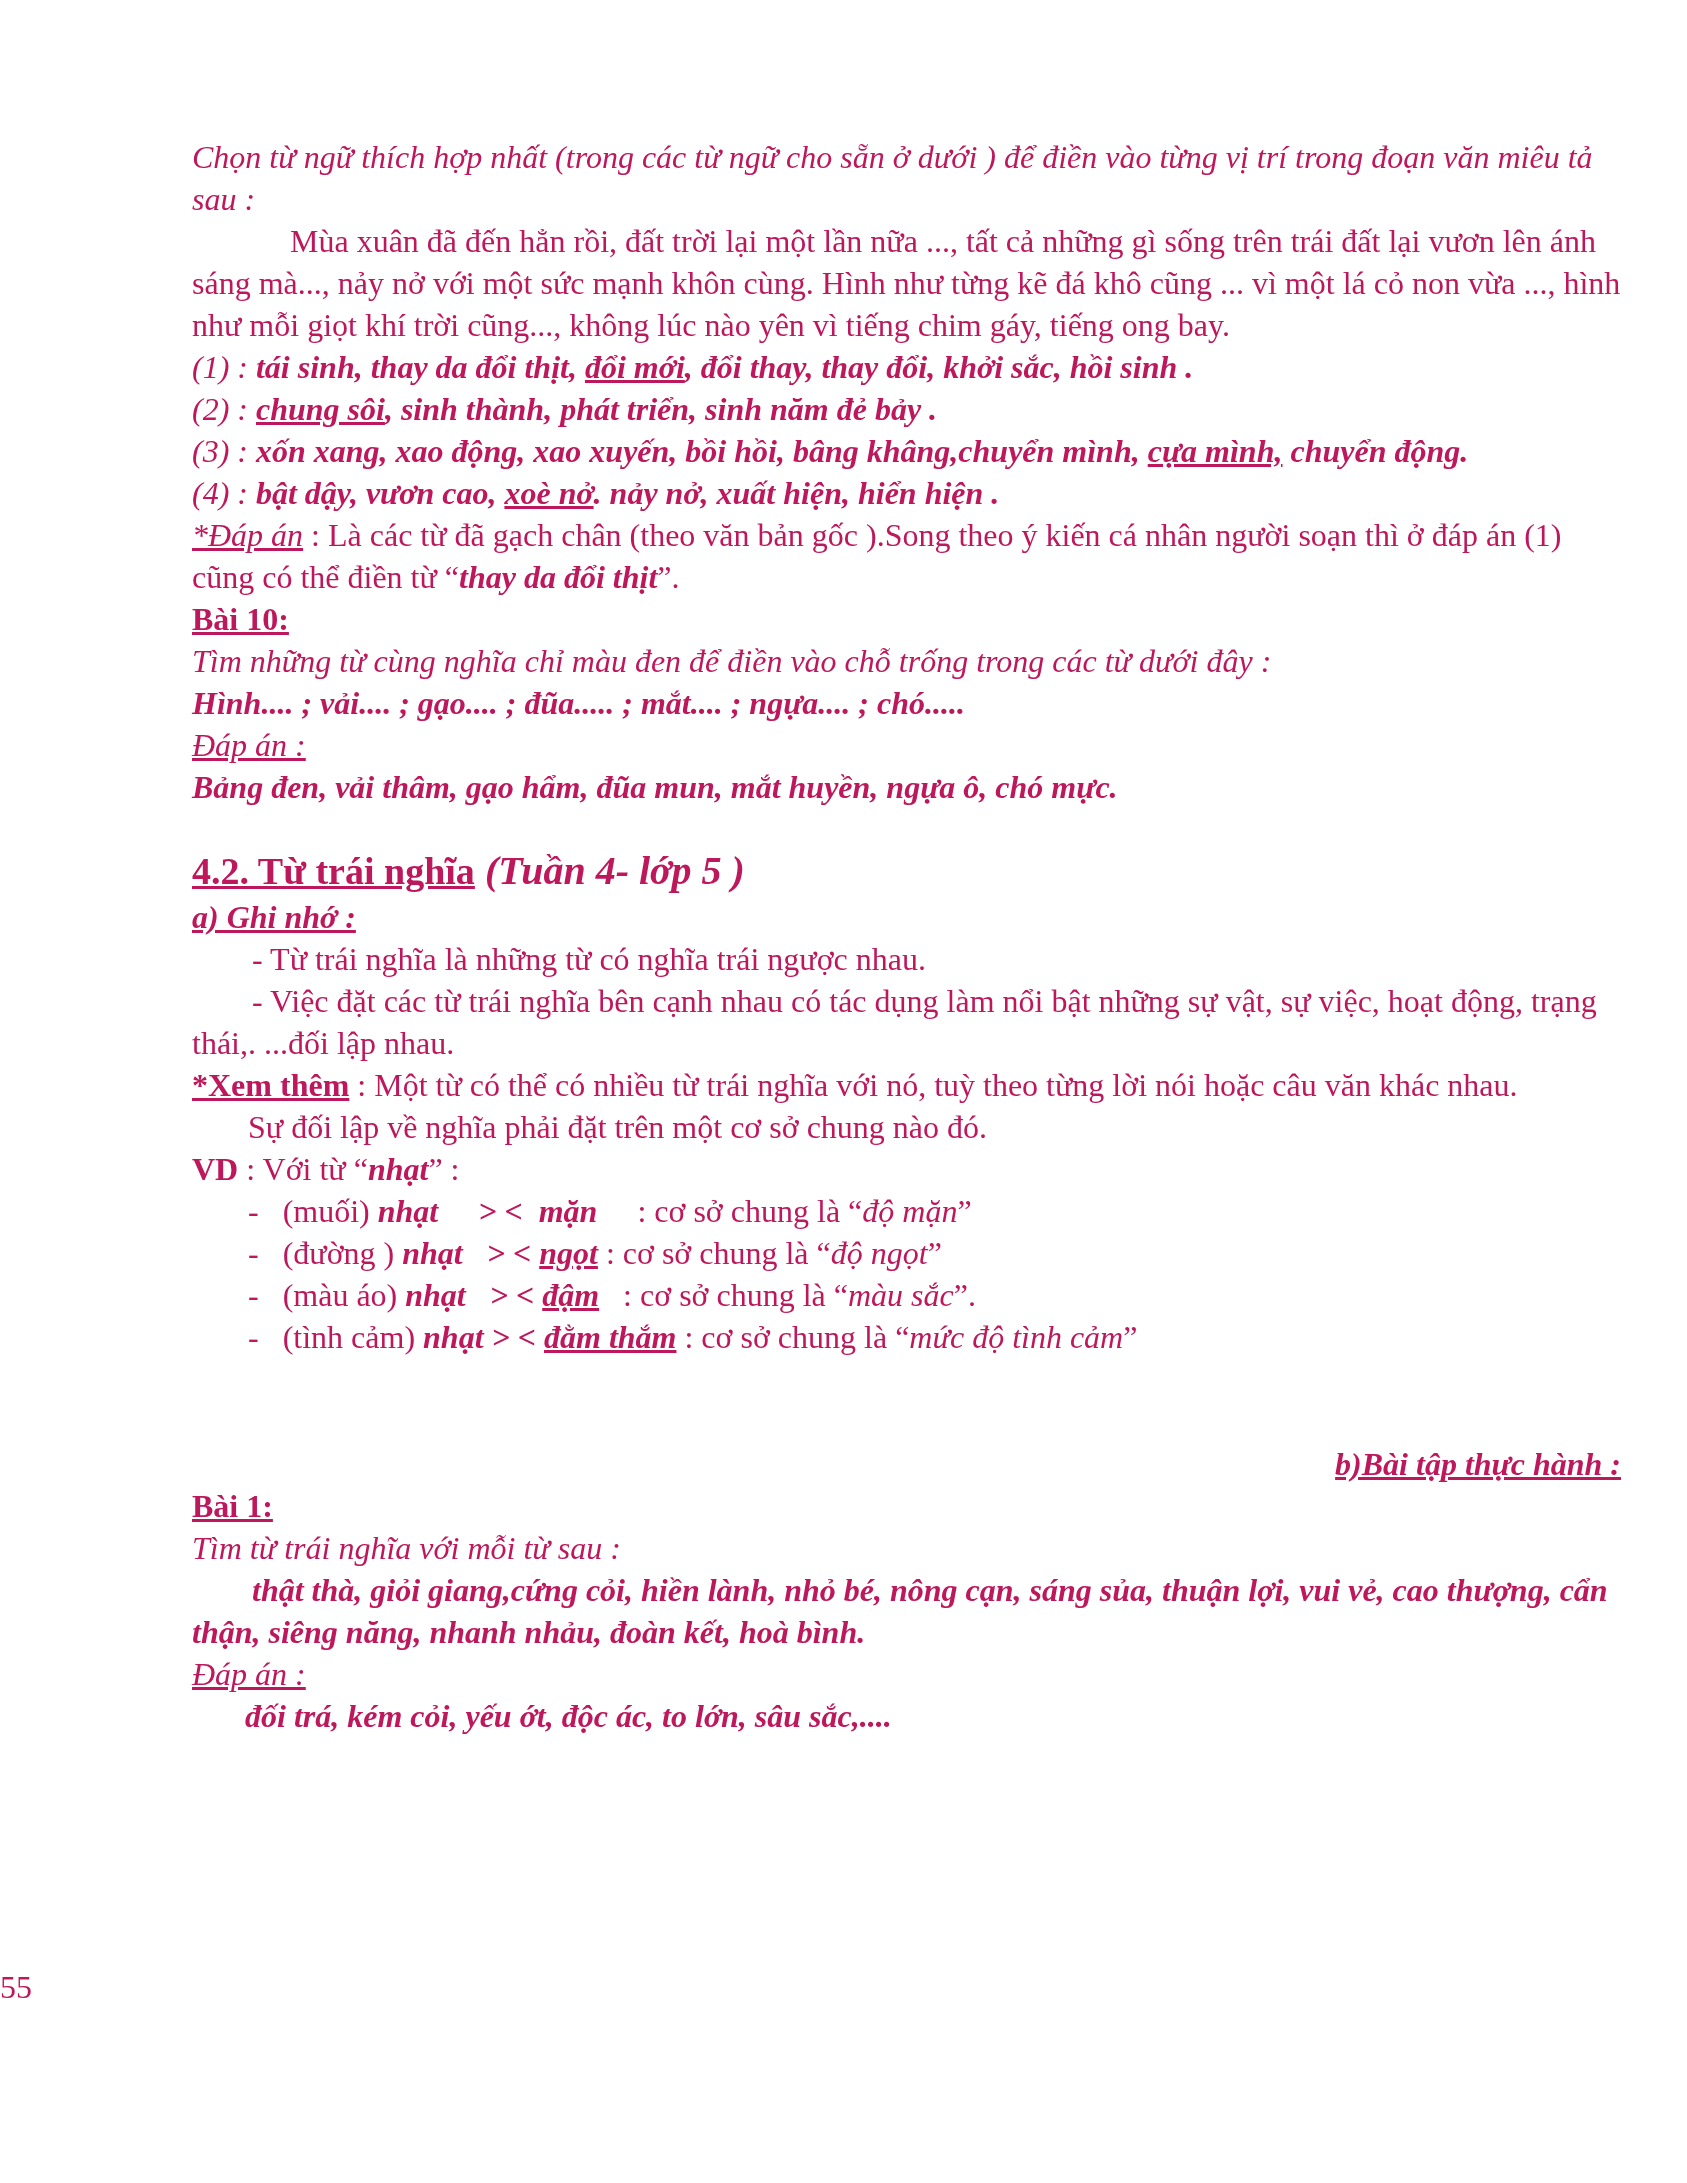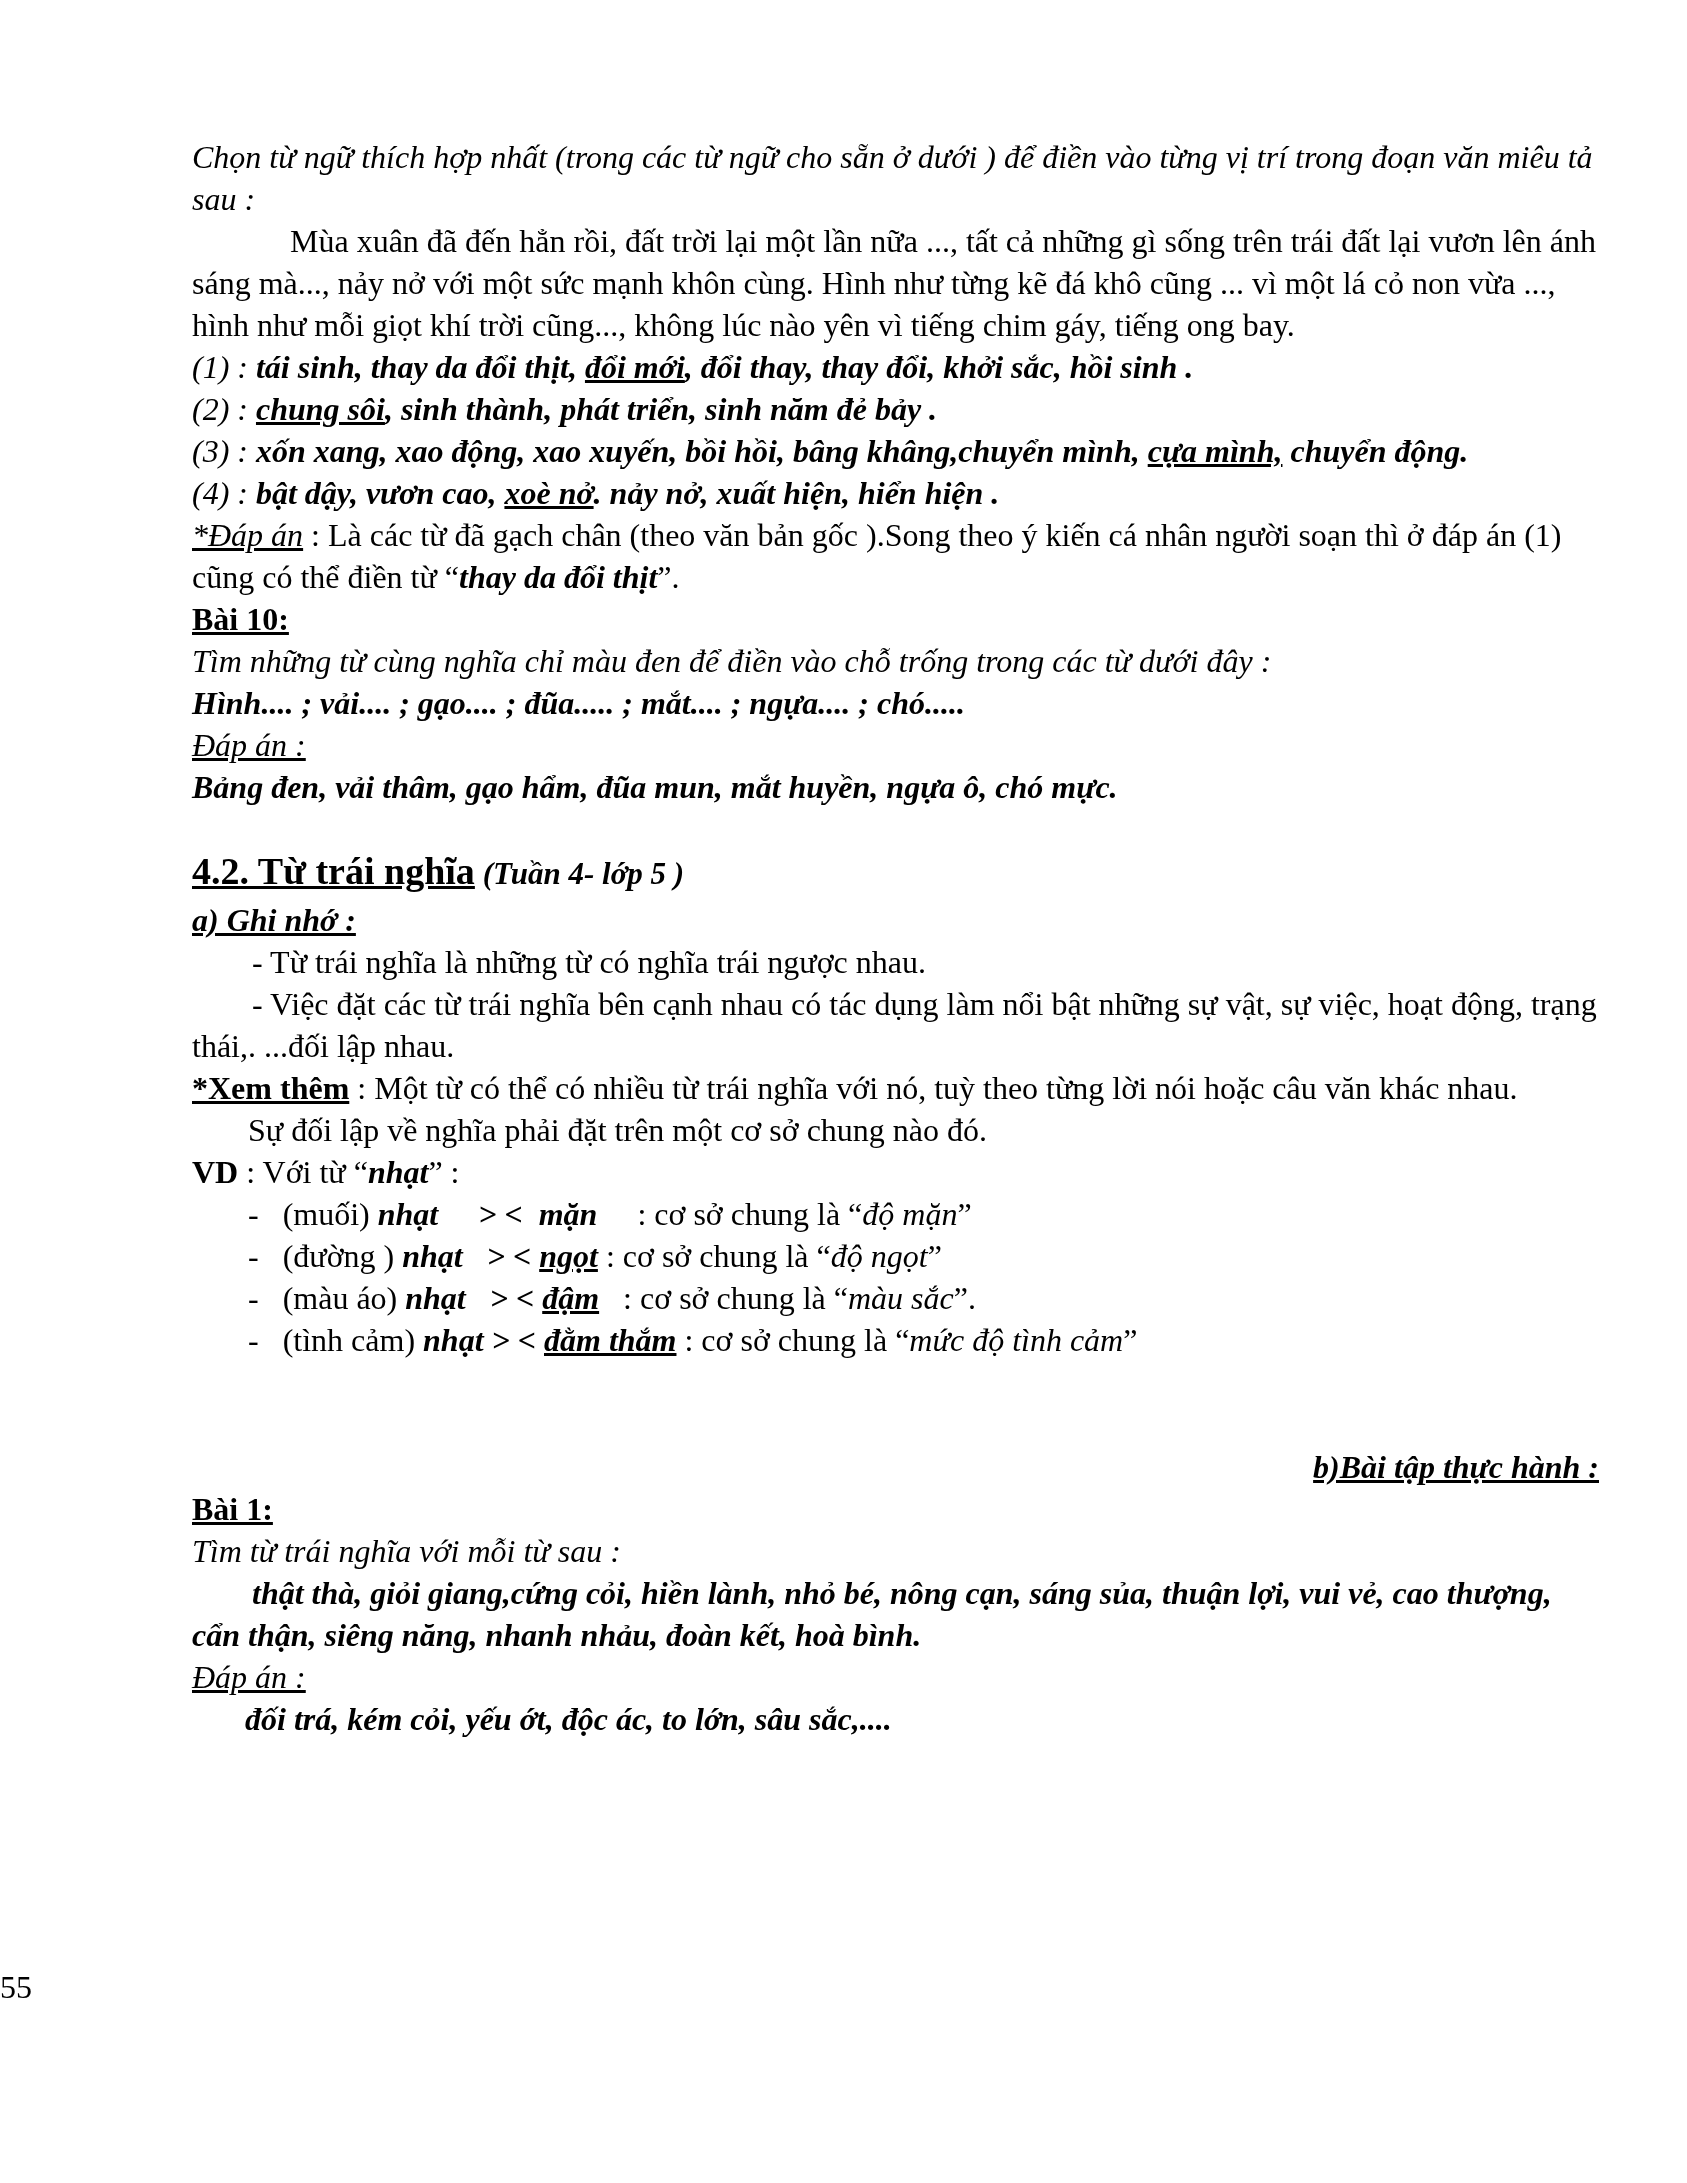--- a/index.html
+++ b/index.html
@@ -2,35 +2,35 @@
 <html style="font-size:10.6px"><head>
 <meta charset="utf-8">
 <style>
   * { box-sizing: border-box; }
   html, body { margin: 0; padding: 0; background: #ffffff; }
   .page {
     width: 1687px;
     height: 2183px;
     position: relative;
     background: #ffffff;
-    color: #000000;
+    color: #be185d;
     font-family: "Liberation Serif", "DejaVu Serif", serif;
     font-size: 32px;
     line-height: 42px;
-    padding: 136px 88px 0 192px;
+    padding: 136px 66px 0 192px;
   }
   p, h2 { margin: 0; padding: 0; font-weight: normal; font-size: inherit; }
   .i  { font-style: italic; }
   .b  { font-weight: bold; }
   .bi { font-weight: bold; font-style: italic; }
   .u  { text-decoration: underline; }
   .passage { text-indent: 98px; }
   .attribution { padding-left: 341px; }
   .section-heading { font-size: 38px; line-height: 50px; font-weight: bold; margin-top: 38px; }
-  .section-heading .subtitle { font-style: italic; font-size: 31px; text-align: right; }
+  .section-heading .subtitle { font-style: italic; font-size: 40px; text-align: right; }
   .indent1 { text-indent: 60px; }
   .indent-sm { text-indent: 56px; }
   .answer-indent { padding-left: 53px; }
   .vd-example { white-space: pre-wrap; padding-left: 56px; }
   .practice-heading { margin-top: 85px; text-align: right; }
   .page-number { position: absolute; left: 0; right: 0; top: 1966px; }
 </style>
 </head>
 <body>
 

